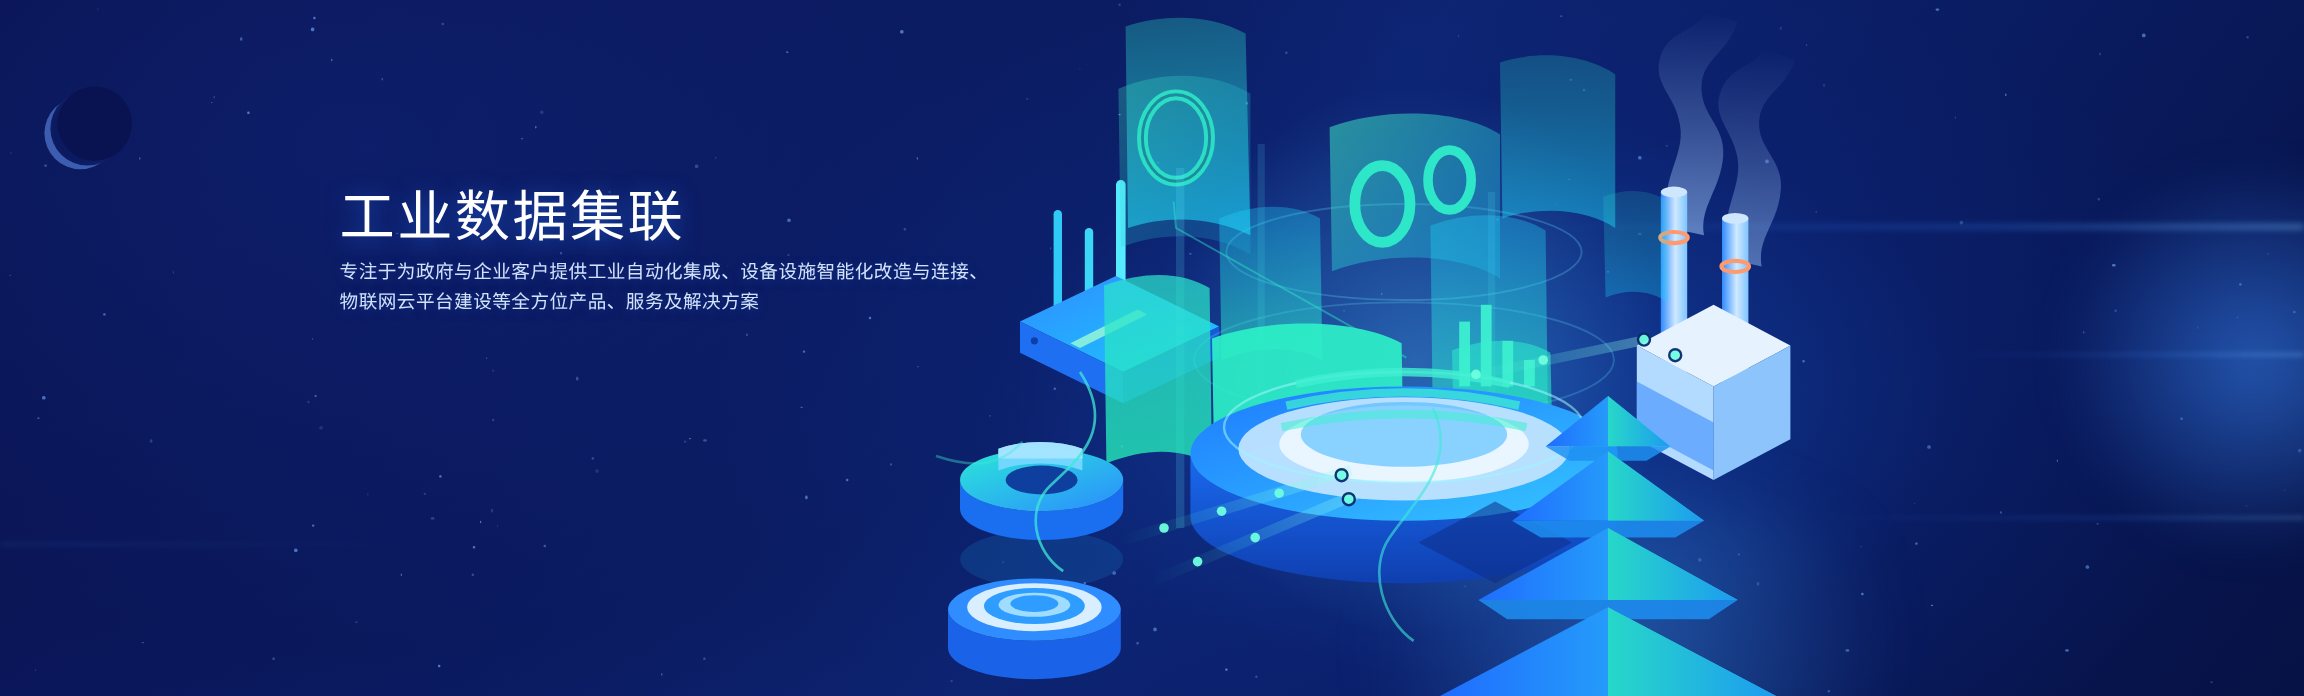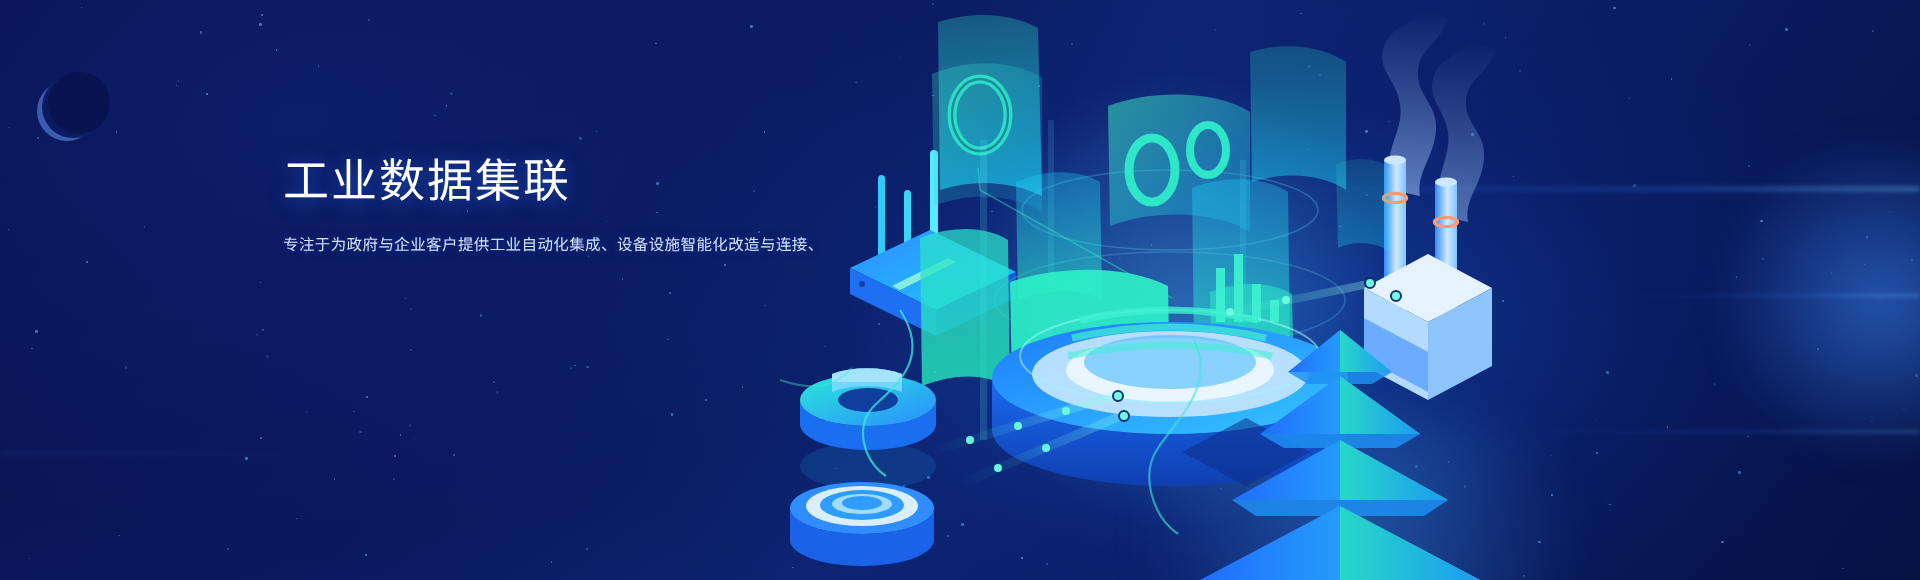--- a/index.html
+++ b/index.html
@@ -47,21 +47,21 @@
     background:radial-gradient(circle,rgba(70,170,255,.38) 0%,rgba(30,90,210,0) 70%); filter:blur(26px);
   }
 
   
   #copy { position:absolute; left:283px; top:152px; width:640px; }
   .headline {
     color:#ffffff; font-size:46px; line-height:58px; font-weight:400;
     letter-spacing:2px; white-space:nowrap;
     text-shadow:0 2px 18px rgba(40,120,255,.55);
   }
-  #subtitle { margin-top:22px; }
+  #subtitle { margin-top:6px;font-family:Liberation Mono, monospace; }
   .sub-line {
     color:#d3e2fb; font-size:15.5px; line-height:25px; letter-spacing:.4px; white-space:nowrap;
     text-shadow:0 1px 8px rgba(20,60,160,.6);
   }
 
   
   #illustration { position:absolute; left:780px; top:0; width:1140px; height:580px; }
   #illustration svg { display:block; width:1140px; height:580px; overflow:visible; }
 </style>
 </head>
@@ -267,20 +267,21 @@
 
   <div class="beam" id="beam-h-1"></div>
   <div class="beam" id="beam-h-2"></div>
   <div class="beam" id="beam-h-3"></div>
   <div class="beam" id="beam-h-4"></div>
 
   <div id="copy">
     <div class="headline">工业数据集联</div>
     <div id="subtitle">
       <div class="sub-line">专注于为政府与企业客户提供工业自动化集成、设备设施智能化改造与连接、</div>
+      <div class="sub-line">物联网云平台建设等全方位产品、服务及解决方案</div>
     </div>
   </div>
 
   <div id="illustration">
   <svg viewBox="0 0 1140 580" xmlns="http://www.w3.org/2000/svg">
     <defs>
       <linearGradient id="gPanelA" x1="0" y1="0" x2="0" y2="1">
         <stop offset="0%" stop-color="#2ee6c8" stop-opacity=".30"></stop>
         <stop offset="100%" stop-color="#1ad6ff" stop-opacity=".62"></stop>
       </linearGradient>

